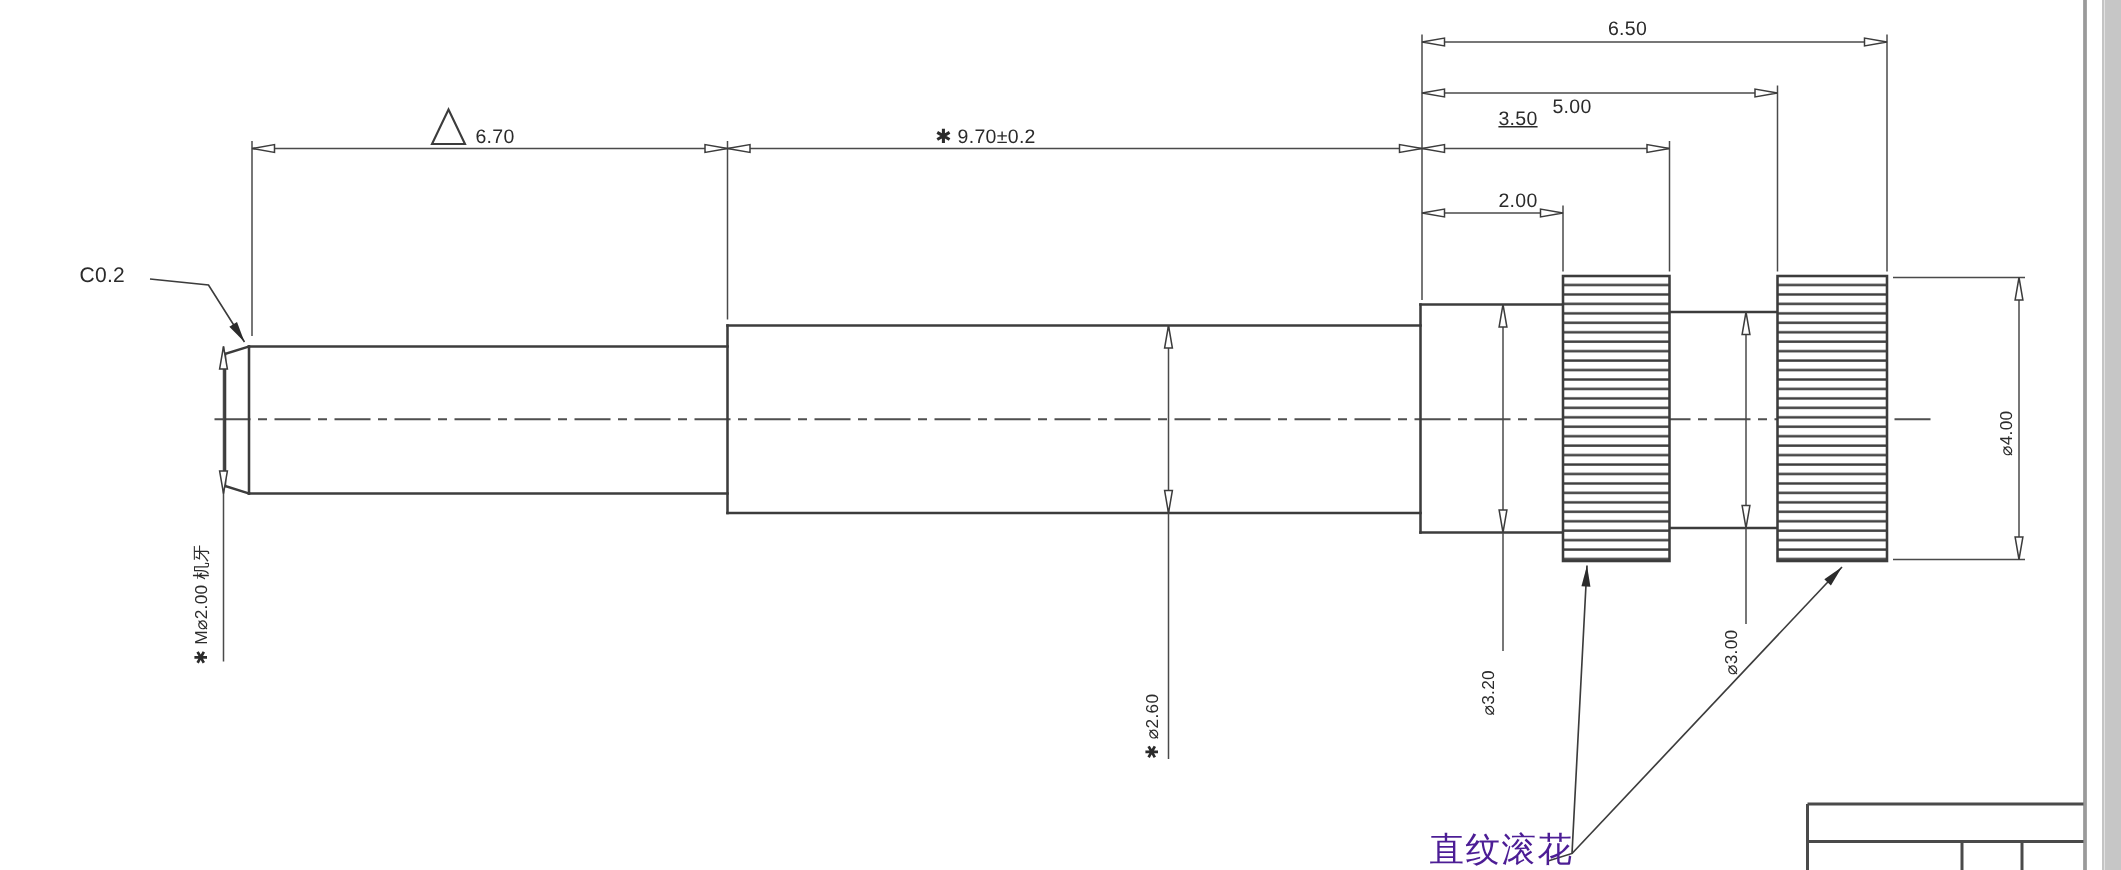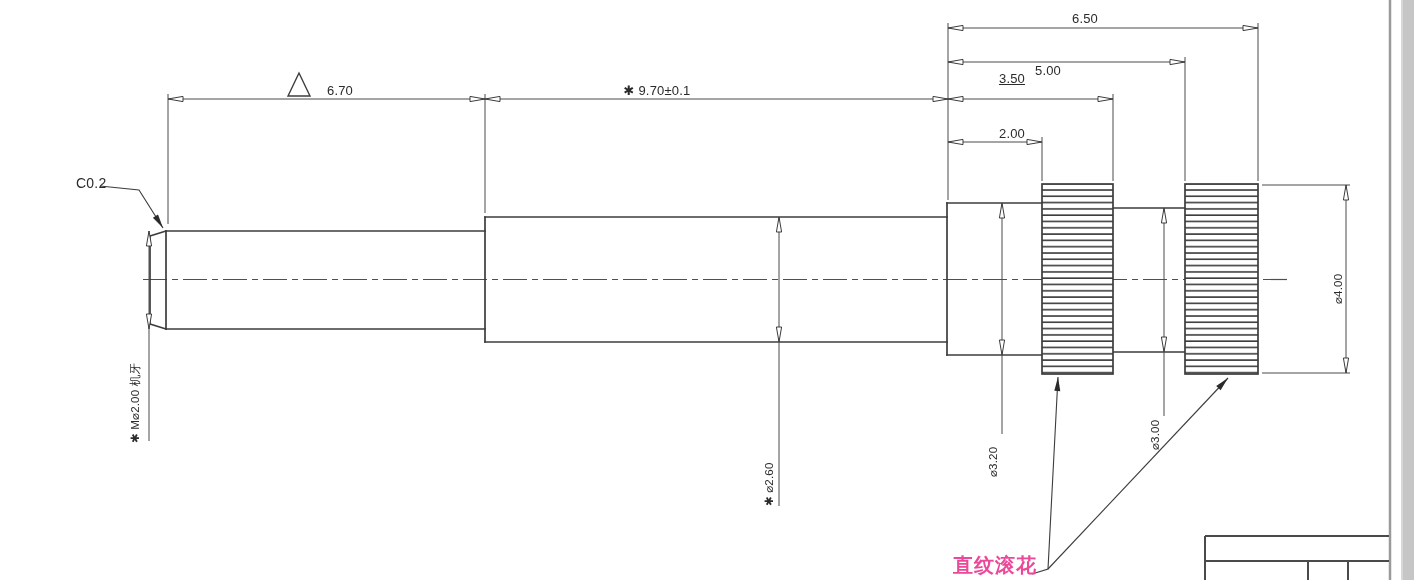--- a/index.html
+++ b/index.html
@@ -10,21 +10,21 @@
   }
   .stage svg{position:absolute;left:0;top:0;}
   .txt{
     position:absolute;white-space:nowrap;color:#2b2b2b;
     font-size:13px;letter-spacing:0.2px;line-height:1;
     font-family:"Liberation Sans","DejaVu Sans",sans-serif;
   }
   .ctr{transform:translateX(-50%);}
   .vert{transform-origin:0 0;transform:rotate(-90deg);font-size:11.5px;}
   .chamfer-note{font-size:14px;}
-  .cjk-note{font-size:20px;font-weight:bold;color:#ec4899;letter-spacing:1px;}
+  .cjk-note{font-size:23px;font-weight:normal;color:#4c1d95;letter-spacing:1px;}
 </style>
 </head>
 <body>
 
 <div class="stage">
 
 <svg width="1414" height="580" viewBox="0 0 1414 580">
   <defs>
     <pattern id="knurlPat" patternUnits="userSpaceOnUse" width="8" height="6.3">
       <rect width="8" height="6.3" fill="#ffffff"></rect>
@@ -146,23 +146,23 @@
     <line x1="1205" y1="536" x2="1205" y2="580"></line>
     <line x1="1308" y1="561" x2="1308" y2="580"></line>
     <line x1="1348" y1="561" x2="1348" y2="580"></line>
   </g>
 </svg>
 
 <div class="txt ctr" style="left:1085px;top:12px;">6.50</div>
 <div class="txt ctr" style="left:1048px;top:47px;margin-top:17px;">5.00</div>
 <div class="txt ctr" style="left:1012px;top:72px;text-decoration:underline;">3.50</div>
 <div class="txt ctr" style="left:976px;top:127px;margin-left:36px;">2.00</div>
-<div class="txt ctr" style="left:340px;top:84px;">6.70</div>
-<div class="txt ctr" style="left:657px;top:84px;">✱ 9.70±0.1</div>
-<div class="txt chamfer-note" style="left:76px;top:176px;text-align:center;">C0.2</div>
+<div class="txt ctr" style="left:330px;top:84px;">6.70</div>
+<div class="txt ctr" style="left:657px;top:84px;">✱ 9.70±0.2</div>
+<div class="txt chamfer-note" style="left:53px;top:176px;text-align:center;">C0.2</div>
 
 <div class="txt vert" style="left:130px;top:443px;">✱ M⌀2.00 机牙</div>
 <div class="txt vert" style="left:764px;top:506px;">✱ ⌀2.60</div>
 <div class="txt vert" style="left:988px;top:477px;">⌀3.20</div>
 <div class="txt vert" style="left:1150px;top:450px;">⌀3.00</div>
 <div class="txt vert" style="left:1333px;top:304px;">⌀4.00</div>
 
 <div class="txt cjk-note" style="left:953px;top:555px;">直纹滚花</div>
 
 </div>

